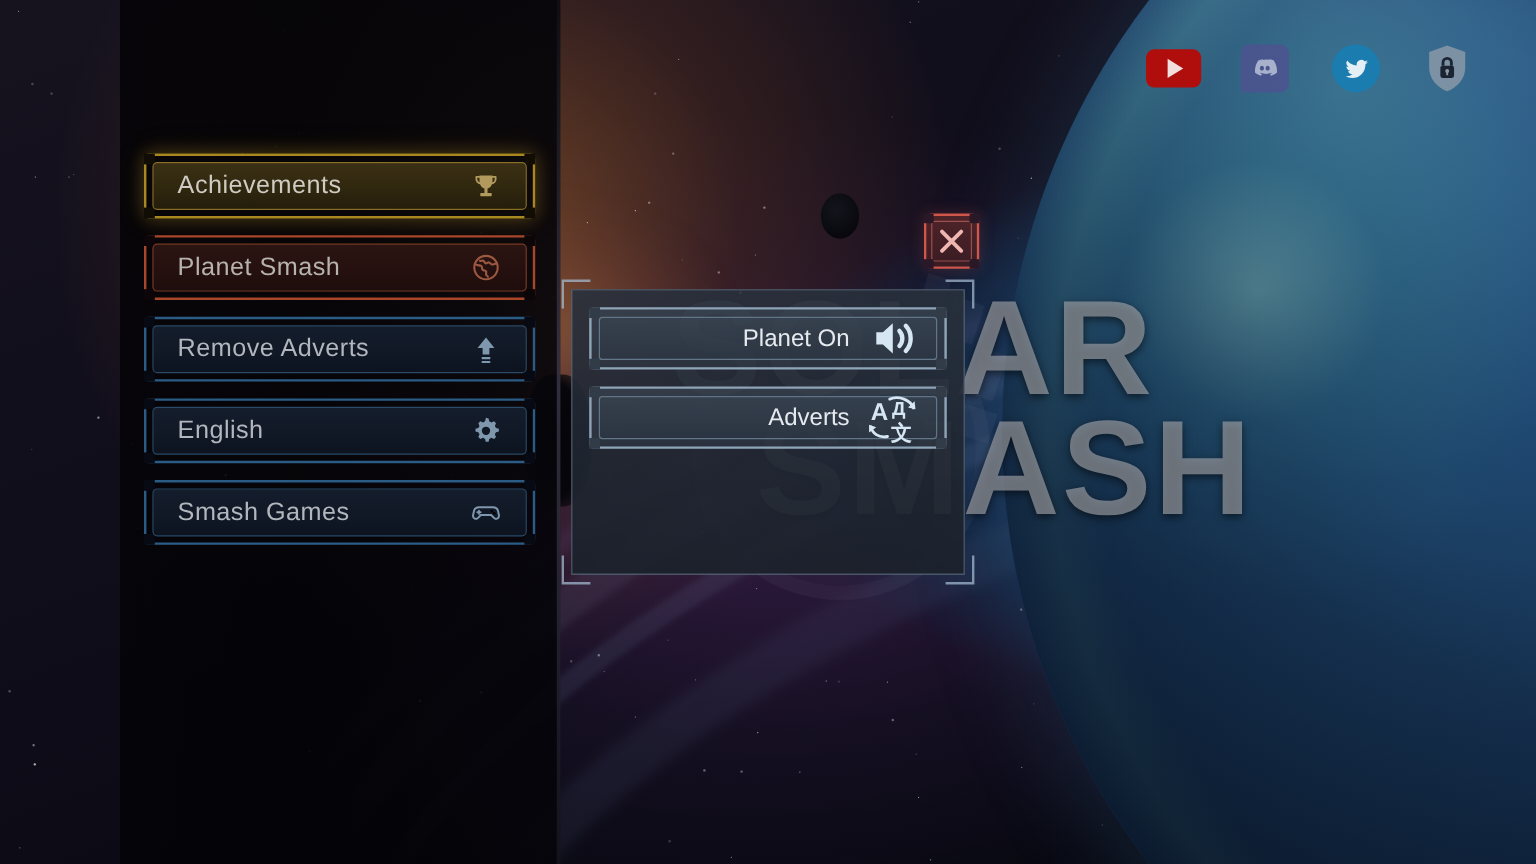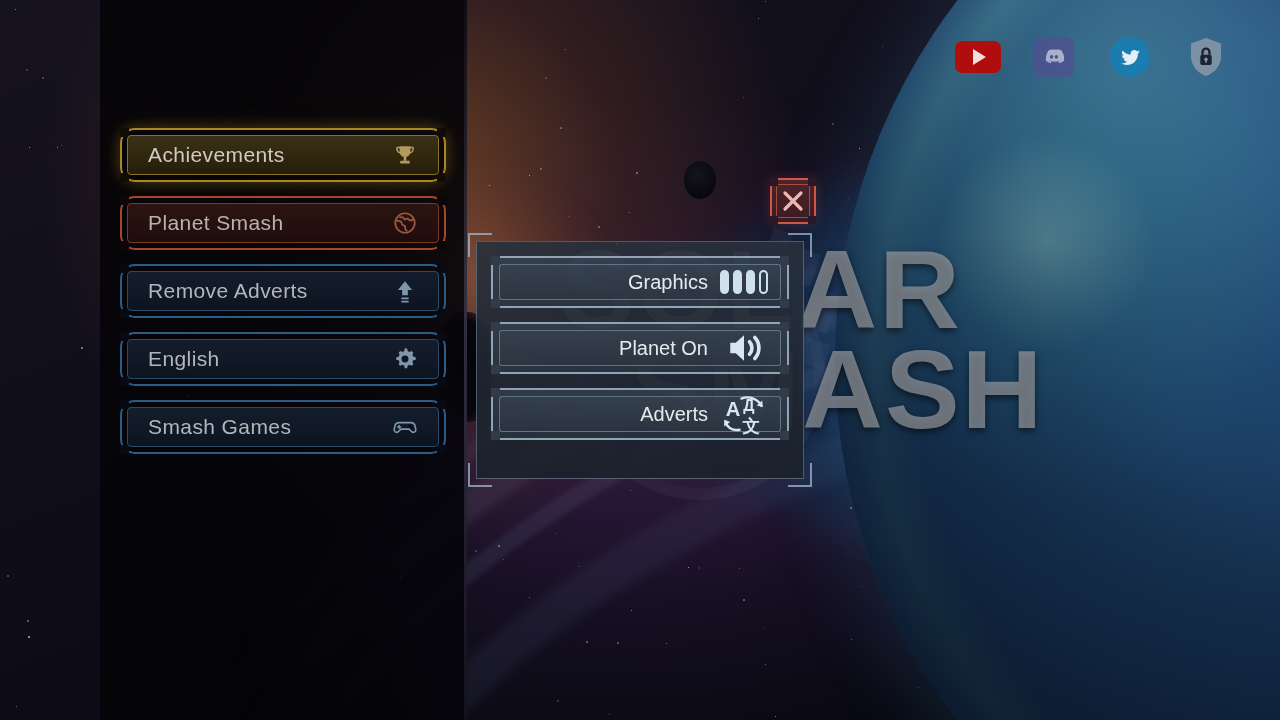--- a/index.html
+++ b/index.html
@@ -113,21 +113,21 @@
   .blob{
     position:absolute; left:437px; top:312px; width:56px; height:110px;
     background:radial-gradient(ellipse at 40% 50%, #050509 0%, #06060b 62%, rgba(8,8,14,0) 100%);
     border-radius:42%;
   }
 
   
   .menu{ position:absolute; left:120px; top:128px; width:326px; }
   .mbtn{
     position:relative; height:54px; margin-bottom:14px;
-    border:2px solid; border-radius:15px;
+    border:2px solid; border-radius:4px;
     display:flex; align-items:center; cursor:pointer;padding-left:36px;
   }
   .mbtn .inner{
     position:absolute; left:5px; right:5px; top:5px; bottom:5px;
     border:1px solid; border-radius:4px;
     display:flex; align-items:center; justify-content:space-between;
     padding:0 18px 0 20px;
   }
   .mbtn .lbl{ font-size:21px; letter-spacing:0.4px; }
   .mbtn .ico{ width:30px; height:30px; display:flex; align-items:center; justify-content:center; }
@@ -566,37 +566,20 @@
     <div class="dlg-corner dc-tr"></div>
     <div class="dlg-corner dc-bl"></div>
     <div class="dlg-corner dc-br"></div>
     <div id="dialog-rows">
         <div class="srow">
           <span class="cn cn-tl"></span>
           <span class="cn cn-tr"></span>
      <span class="cn cn-bl"></span>
           <span class="cn cn-br"></span>
      <div class="sinner">
-       <span class="slbl">Graphics</span>
-       <span class="sico">
-              <div class="bars">
-                <span class="on"></span>
-                <span class="on"></span>
-                <span class="on"></span>
-                <span class=""></span>
-              </div>
-            </span>
-     </div>
-        </div>
-        <div class="srow">
-          <span class="cn cn-tl"></span>
-          <span class="cn cn-tr"></span>
-     <span class="cn cn-bl"></span>
-          <span class="cn cn-br"></span>
-     <div class="sinner">
        <span class="slbl">Planet On</span>
        <span class="sico">
               <svg viewBox="0 0 24 24" fill="none" stroke-width="1.6" stroke-linecap="round" stroke-linejoin="round">
                 <path d="M4.5 9.2h3L12 5.1v13.8L7.5 14.8h-3z" fill="#d6e6f2" stroke="none"></path>
                 <path d="M15 8.6a5 5 0 0 1 0 6.8" stroke="#d6e6f2" stroke-width="2"></path>
                 <path d="M17.9 6.3a8.4 8.4 0 0 1 0 11.4" stroke="#d6e6f2" stroke-width="2"></path>
               </svg>
             </span>
      </div>
         </div>

